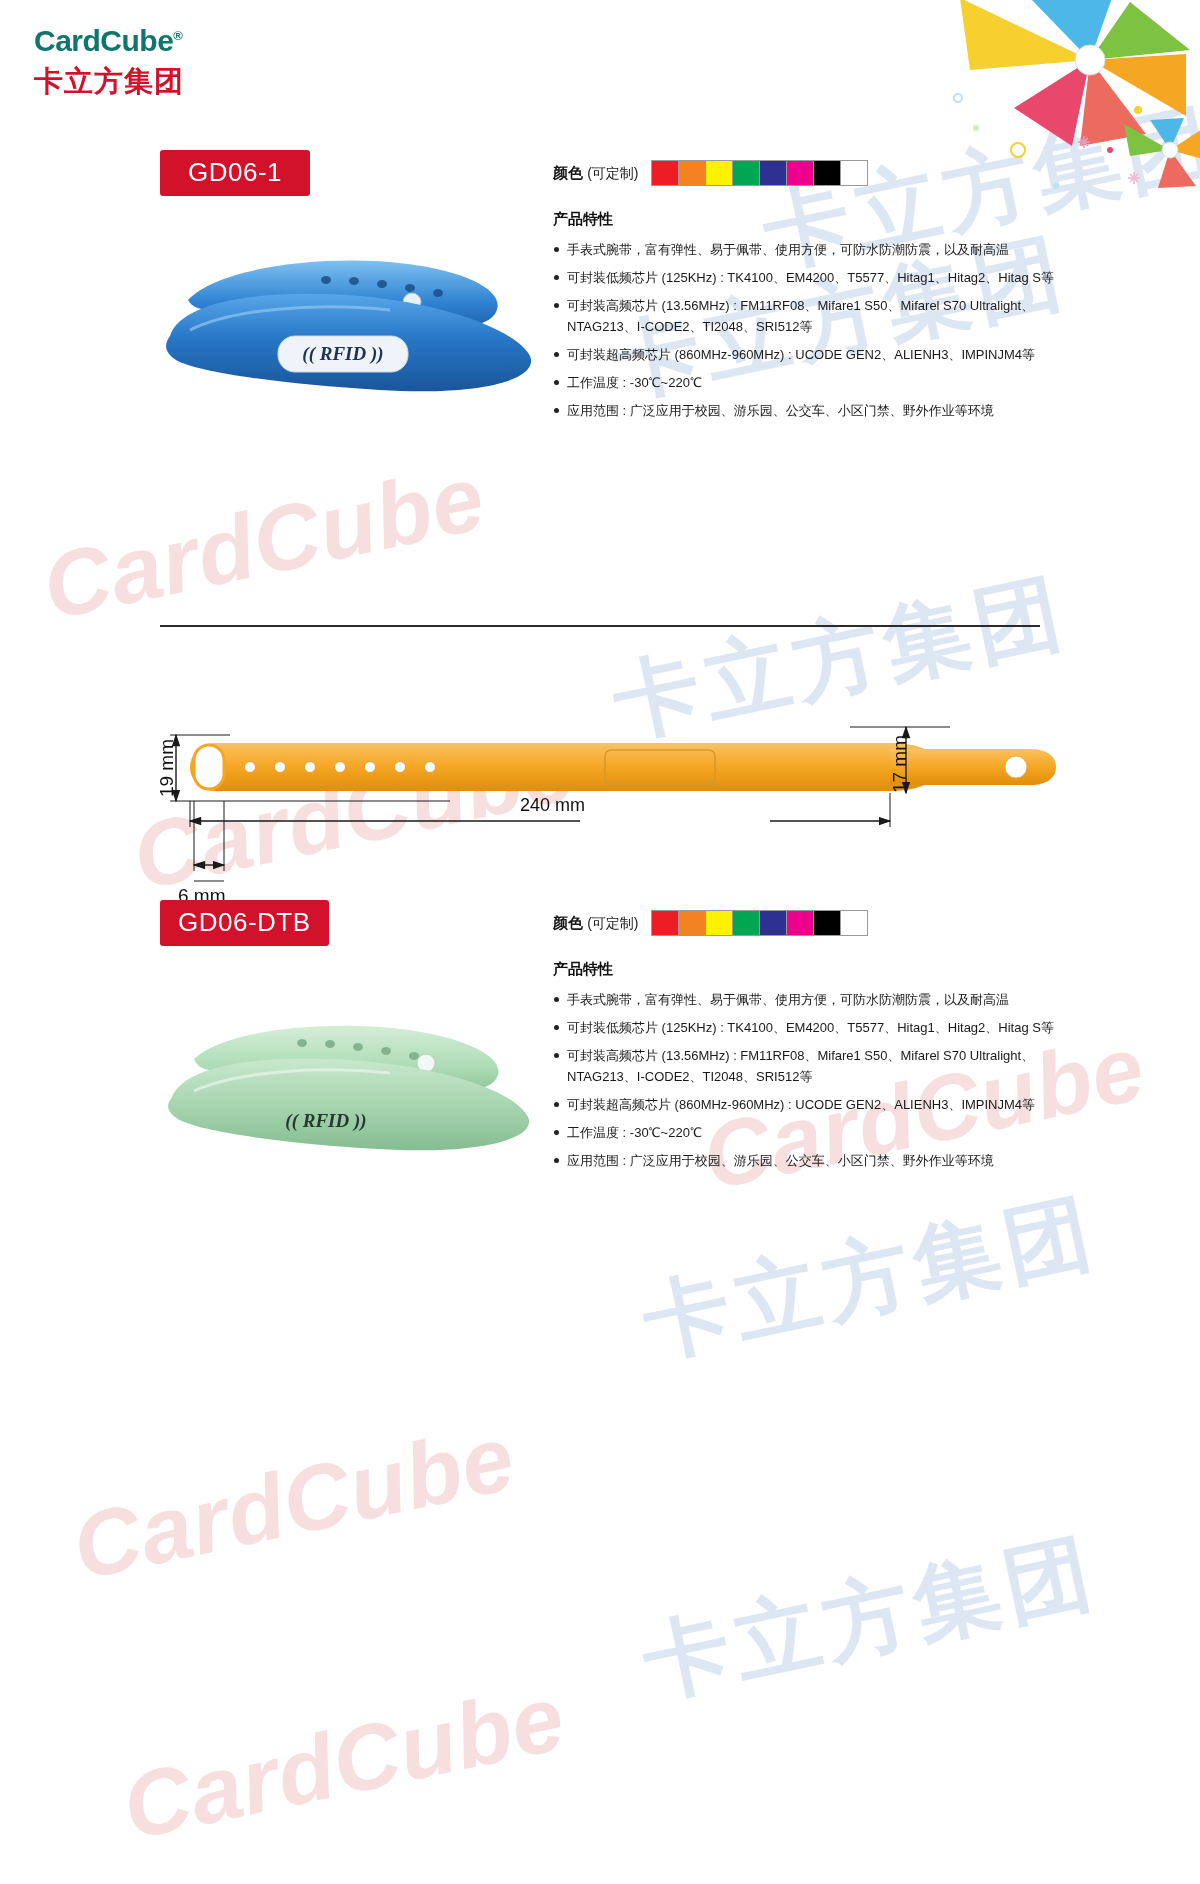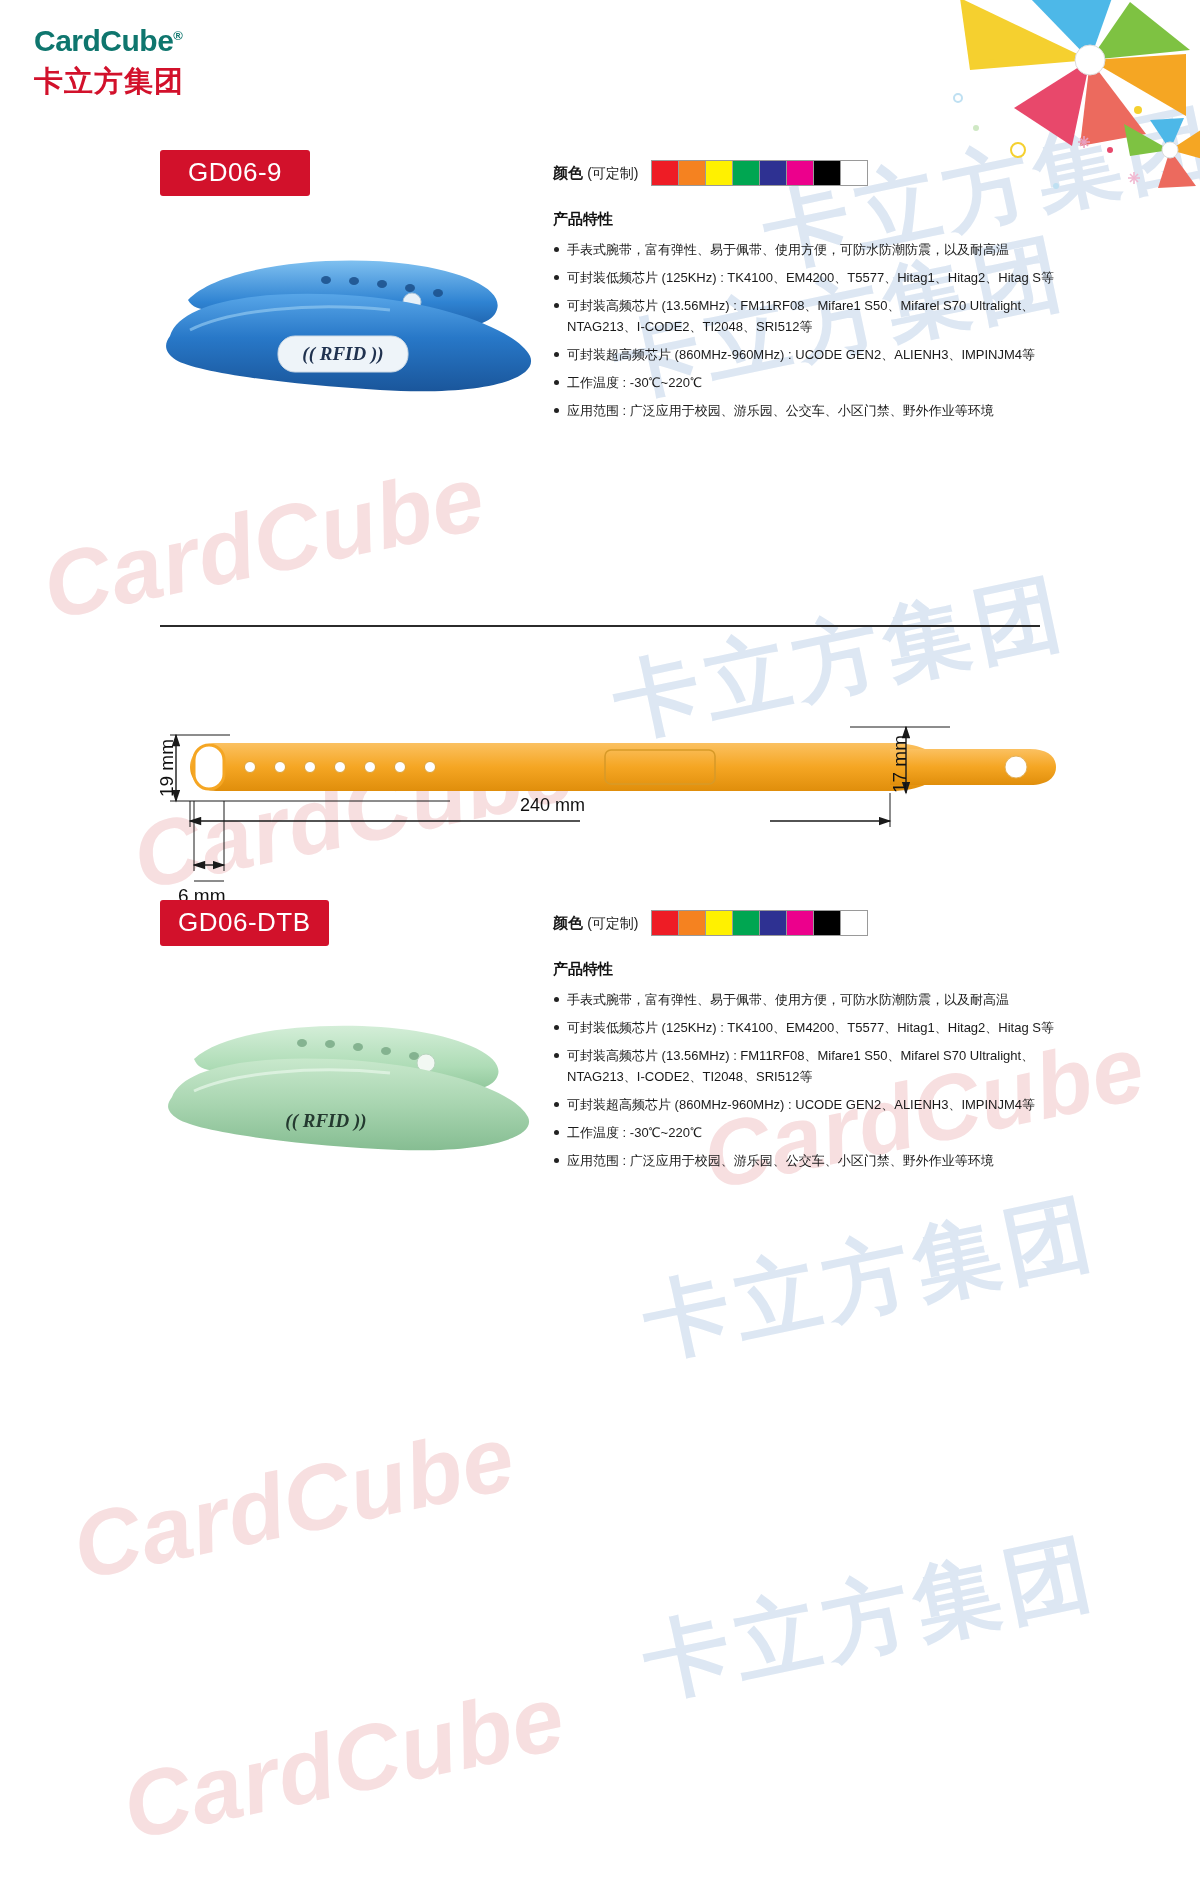--- a/index.html
+++ b/index.html
@@ -247,21 +247,21 @@
 
 <div class="logo">
   <div class="logo-top">
     <span>CardCube</span><span class="logo-reg">®</span>
   </div>
   <div class="logo-cn">卡立方集团</div>
 </div>
 
 <div class="section sec1">
 
-  <div class="model-badge">GD06-9</div>
+  <div class="model-badge">GD06-1</div>
 
   <div class="color-row">
     <div class="color-label">
       <span>颜色</span>
       <span class="sub">(可定制)</span>
     </div>
     <div class="swatches">
       <div class="sw" style="background:#ee1c25"></div>
       <div class="sw" style="background:#f58220"></div>
       <div class="sw" style="background:#fff100"></div>

